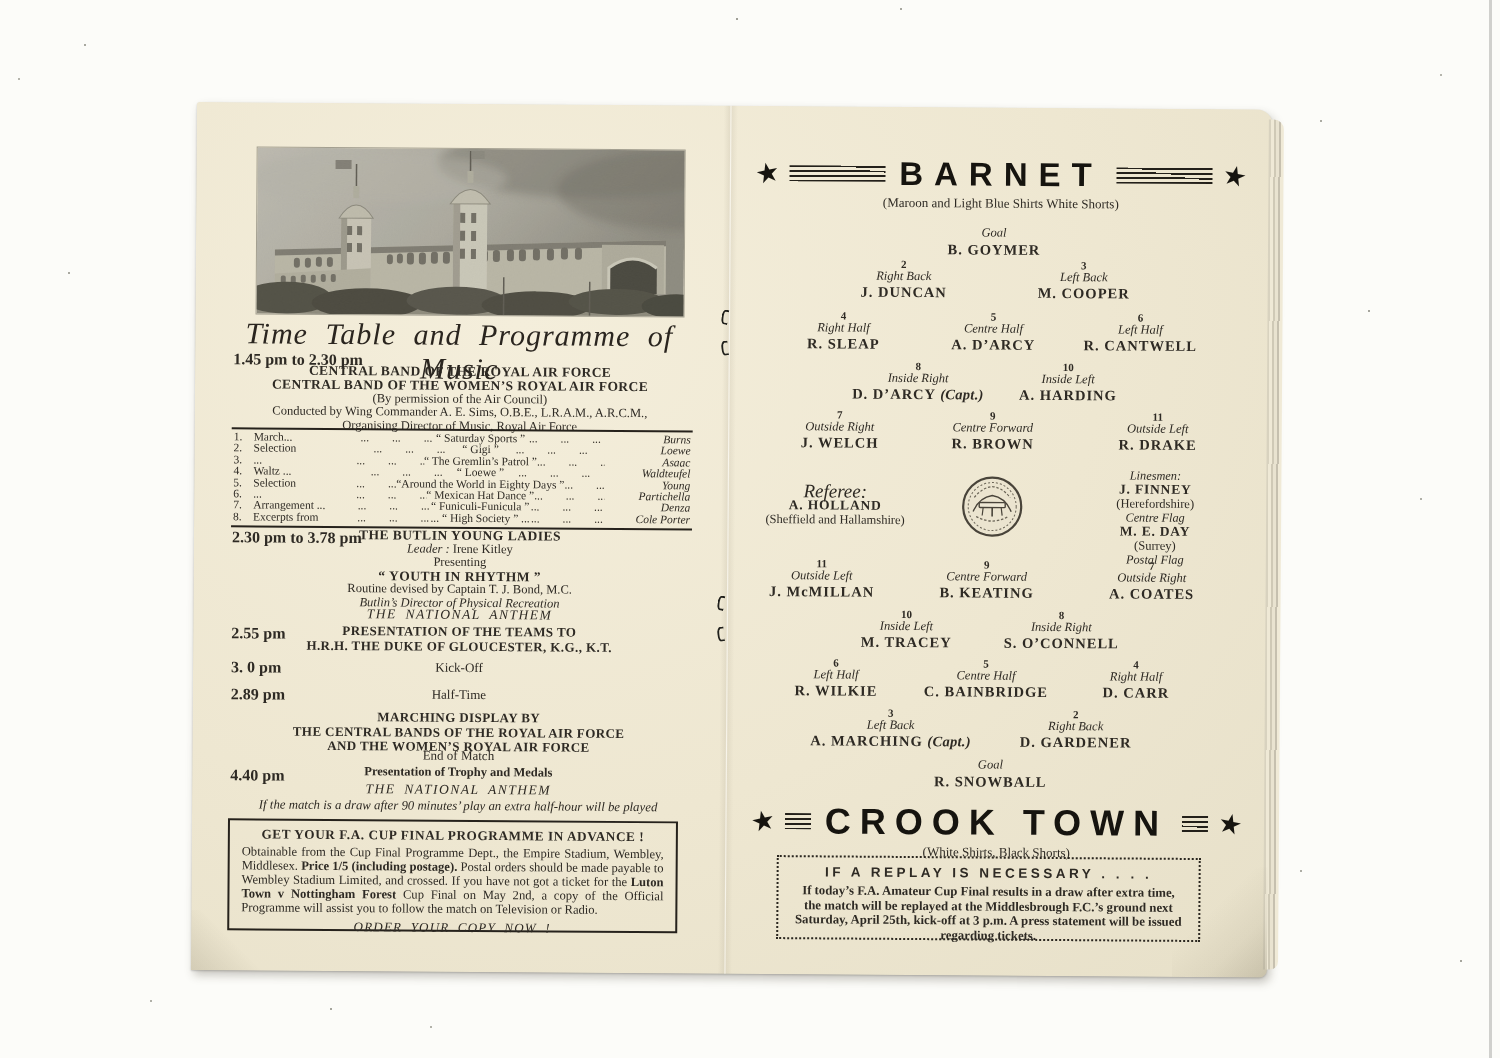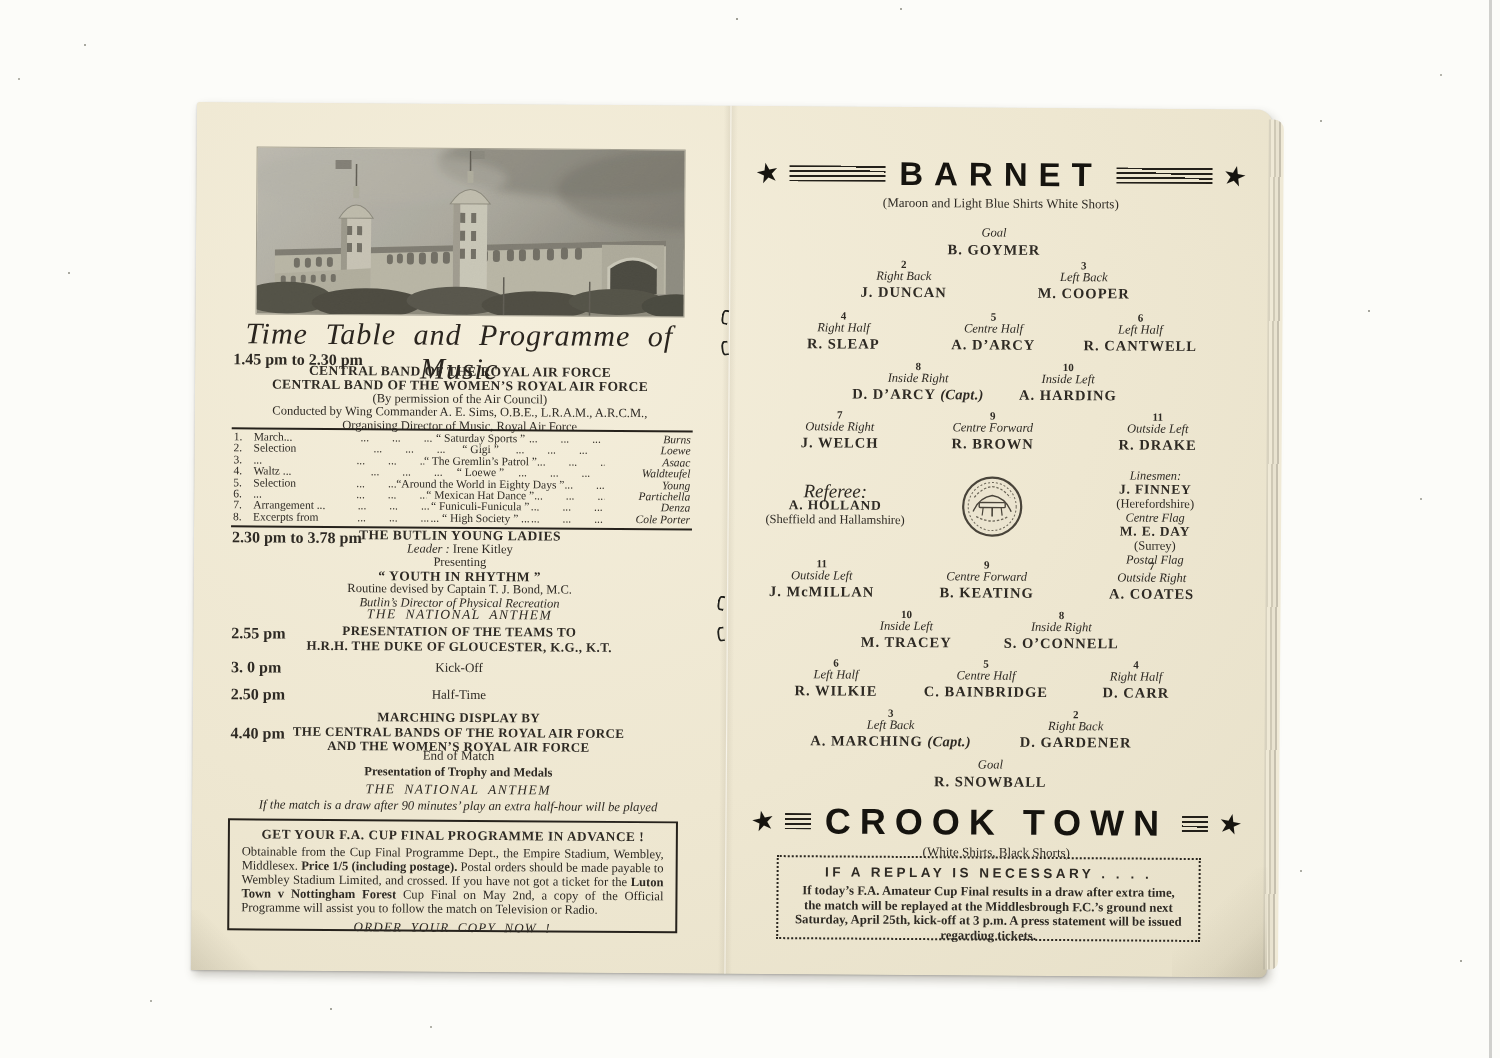--- a/index.html
+++ b/index.html
@@ -321,30 +321,30 @@
 
     <div class="time-label" style="top:522px">2.55 pm</div>
     <div class="cblock" style="top:521px">
       <div class="pres">PRESENTATION OF THE TEAMS TO</div>
       <div class="pres">H.R.H. THE DUKE OF GLOUCESTER, K.G., K.T.</div>
     </div>
 
     <div class="time-label" style="top:556px">3. 0 pm</div>
     <div class="cblock plain" style="top:556px">Kick-Off</div>
 
-    <div class="time-label" style="top:583px">2.50 pm</div>
+    <div class="time-label" style="top:583px">2.89 pm</div>
     <div class="cblock plain" style="top:583px">Half-Time</div>
 
     <div class="cblock" style="top:607px">
       <div class="pres">MARCHING DISPLAY BY</div>
       <div class="pres">THE CENTRAL BANDS OF THE ROYAL AIR FORCE</div>
       <div class="pres">AND THE WOMEN’S ROYAL AIR FORCE</div>
     </div>
 
-    <div class="time-label" style="top:622px">4.40 pm</div>
+    <div class="time-label" style="top:664px">4.40 pm</div>
     <div class="cblock plain" style="top:644px">End of Match</div>
     <div class="cblock bold-sm" style="top:661px">Presentation of Trophy and Medals</div>
 
     <div class="anthem" style="top:678px">THE NATIONAL ANTHEM</div>
     <div class="cblock italic-note" style="top:695px">If the match is a draw after 90 minutes’ play an extra half-hour will be played</div>
 
     <div class="advance">
       <div class="adv-head">GET YOUR F.A. CUP FINAL PROGRAMME IN ADVANCE !</div>
       <div class="adv-body"><span>Obtainable from the Cup Final Programme Dept., the Empire Stadium, Wembley, Middlesex.  </span><b>Price 1/5 (including postage).</b><span>  Postal orders should be made payable to Wembley Stadium Limited, and crossed.  If you have not got a ticket for the </span><b>Luton Town v Nottingham Forest</b><span> Cup Final on May 2nd, a copy of the Official Programme will assist you to follow the match on Television or Radio.</span></div>
       <div class="adv-foot">ORDER  YOUR  COPY  NOW !</div>

